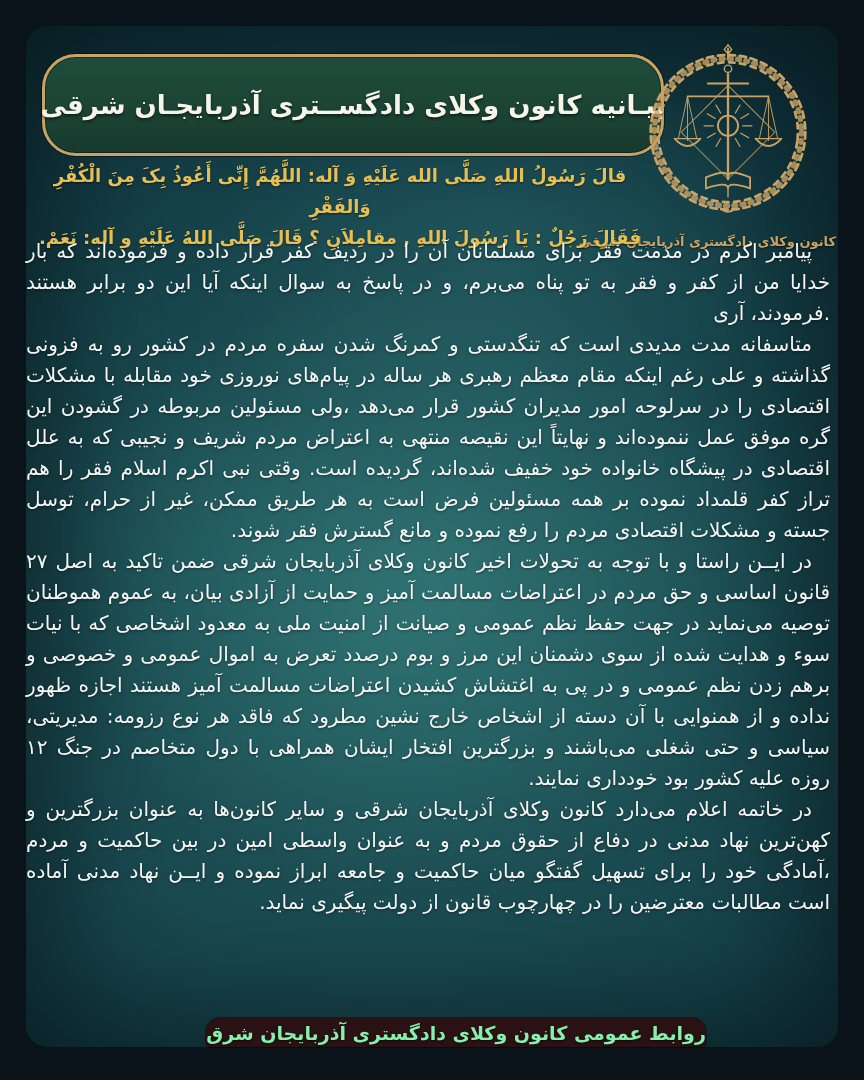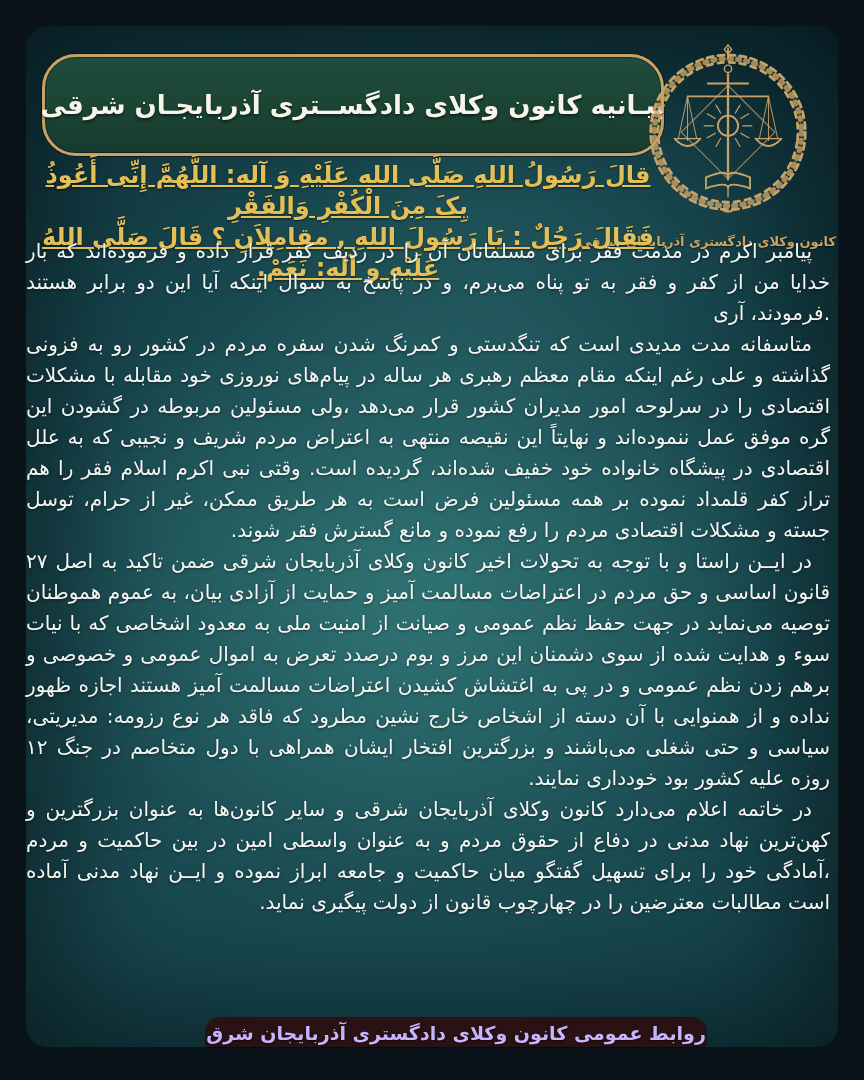--- a/index.html
+++ b/index.html
@@ -34,43 +34,42 @@
   
   .emblem{
     position:absolute;top:16px;right:2px;width:200px;text-align:left;
   }
   .emblem-caption{
     margin-top:2px;color:#c9a365;font-size:13px;font-weight:bold;
     text-shadow:0 1px 2px rgba(0,0,0,.6);white-space:nowrap;
   }
   
   .hadith{
-    position:absolute;left:16px;top:134px;width:612px;
+    position:absolute;left:8px;top:134px;width:612px;
     text-align:center;color:#e3bf55;font-weight:bold;
-    font-size:24px;line-height:31px;
+    font-size:18px;line-height:31px;
     text-shadow:0 1px 2px rgba(0,0,0,.55);
-    text-decoration:underline;
   }
   
   .body-text{
     position:absolute;left:0;right:8px;top:210px;
     direction:rtl;text-align:justify;
     color:#f5f6f4;font-weight:normal;font-size:20px;line-height:31px;
     text-shadow:0 1px 3px rgba(0,0,0,.45);
   }
   .body-text p{margin:0;text-indent:18px;}
   
   .footer-box{
     position:absolute;left:180px;top:992px;width:500px;height:29px;
     background:#2a1113;border-radius:14px 14px 4px 4px;
     box-shadow:0 0 0 1px rgba(0,0,0,.4);
     display:flex;align-items:center;justify-content:center;
   }
   .footer-label{
-    color:#c4b5fd;font-weight:bold;font-size:19px;white-space:nowrap;
+    color:#86efac;font-weight:bold;font-size:19px;white-space:nowrap;
     text-shadow:0 1px 2px rgba(0,0,0,.6);
   }
   svg .g{stroke:#c9a365;fill:none;stroke-linecap:round;}
 </style>
 </head>
 <body>
 
 <div class="panel">
 
   <div class="title-box">

